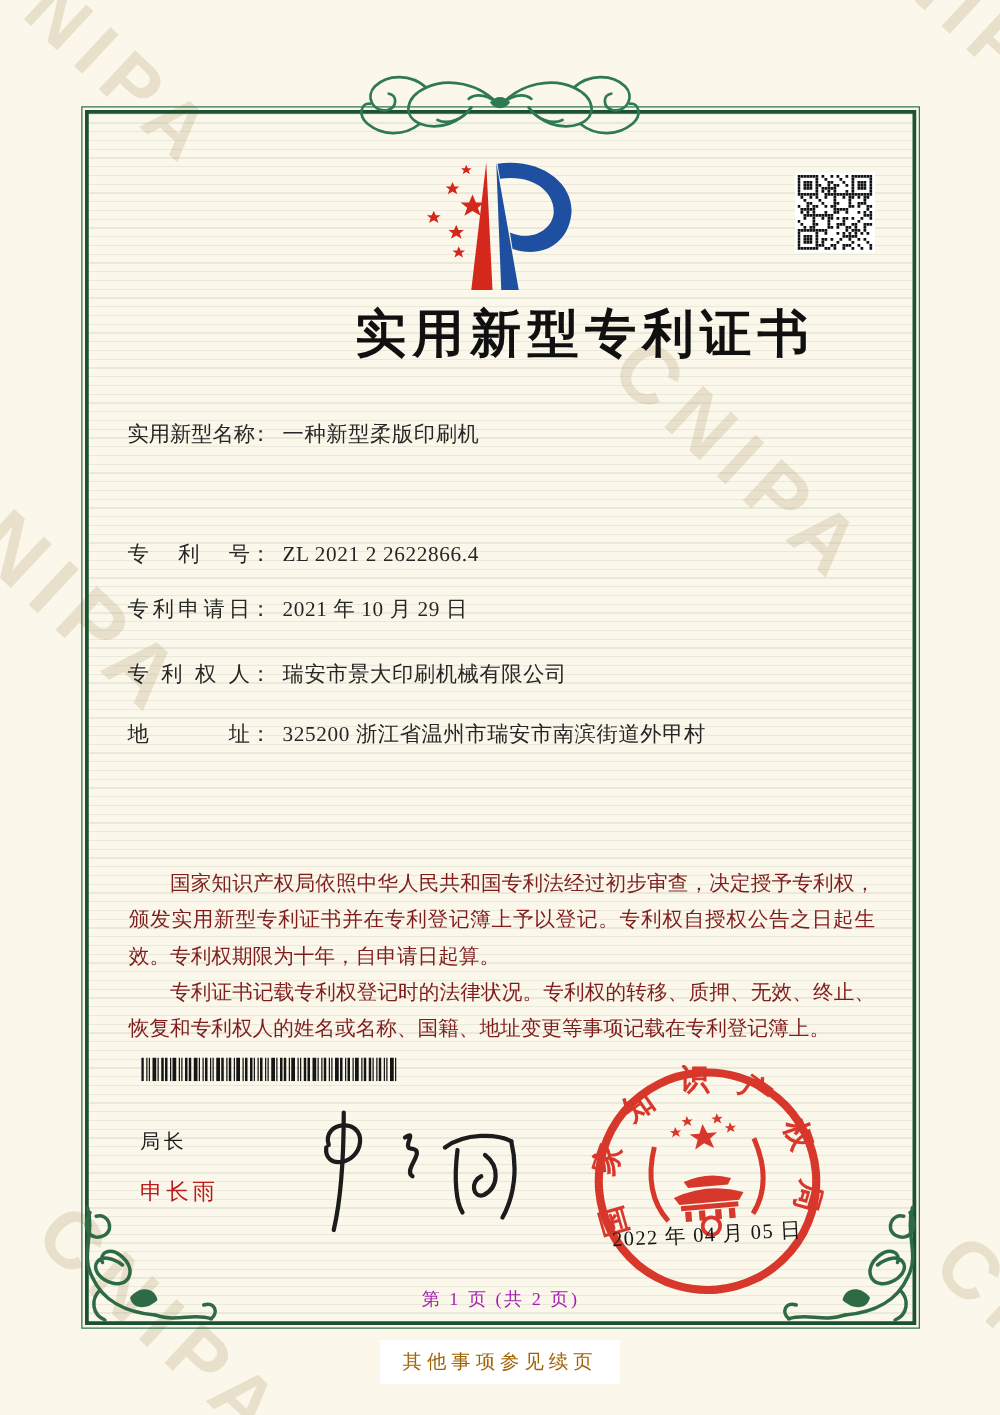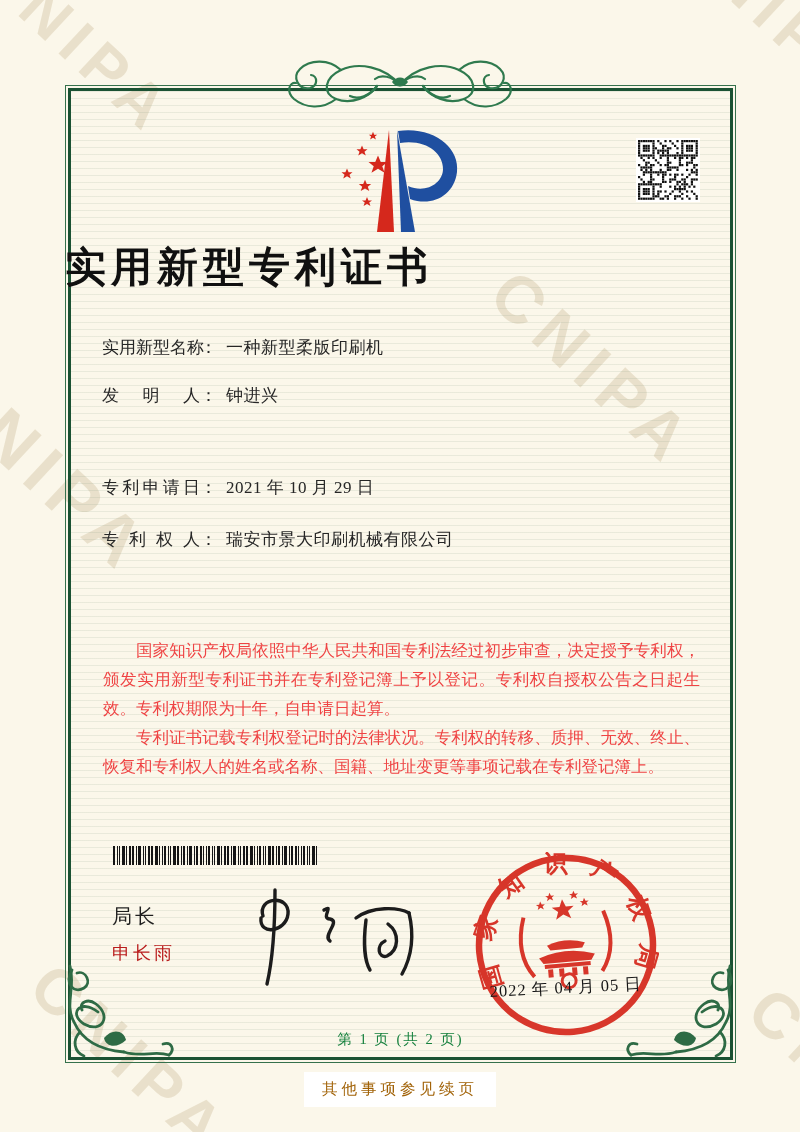--- a/index.html
+++ b/index.html
@@ -29,44 +29,44 @@
       180deg,
       rgba(125,150,125,.14) 0px, rgba(125,150,125,.14) 1px,
       rgba(0,0,0,0) 1px, rgba(0,0,0,0) 7px);
   }
   .content{position:absolute;inset:0;z-index:3;}
   .certno{
     position:absolute;left:103px;top:138px;
     font-size:17px;letter-spacing:3px;color:#2b2b2b;
   }
   .title{
-    position:absolute;left:65px;top:240px;width:587px;text-align:left;
+    position:absolute;left:65px;top:240px;width:587px;text-align:right;
     font-size:41px;font-weight:700;letter-spacing:5px;color:#101010;
   }
   .row{position:absolute;left:102px;font-size:17px;color:#262626;white-space:nowrap;}
   .lbl{
     display:inline-block;width:98px;vertical-align:bottom;
     text-align:justify;text-align-last:justify;
   }
   .colon{display:inline-block;}
   .val{margin-left:9px;letter-spacing:.5px;}
   .grant2{margin-left:58px;}
   .paras{
-    position:absolute;left:103px;top:636px;width:597px;
-    font-size:16.5px;line-height:29px;text-align:justify;color:#ef4444;
+    position:absolute;left:103px;top:692px;width:597px;
+    font-size:16.5px;line-height:29px;text-align:justify;color:#7f1d1d;
   }
   .paras p{margin:0;text-indent:2em;}
   .barcode{position:absolute;left:113px;top:846px;width:210px;height:19px;}
-  .signer-title{position:absolute;left:112px;top:903px;font-size:20px;letter-spacing:3px;color:#1e1e1e;}
+  .signer-title{position:absolute;left:112px;top:903px;font-size:16px;letter-spacing:3px;color:#1e1e1e;}
   .signer-name{position:absolute;left:112px;top:941px;font-size:18px;letter-spacing:3px;color:#b91c1c;}
   .signature{position:absolute;left:228px;top:884px;}
   .seal{position:absolute;left:473px;top:852px;z-index:4;}
   .pagefoot{
     position:absolute;left:65px;top:1030px;width:671px;text-align:center;
-    font-size:14.5px;letter-spacing:2px;color:#15803d;
+    font-size:14.5px;letter-spacing:2px;color:#a21caf;
   }
   .notebox{
     position:absolute;left:50%;top:1072px;transform:translateX(-50%);
     background:#ffffff;padding:7px 18px;font-size:15.5px;letter-spacing:4px;
     color:#a16207;z-index:3;white-space:nowrap;
   }
   .ornament{position:absolute;z-index:4;pointer-events:none;}
   .qr{position:absolute;left:636px;top:138px;width:64px;height:64px;background:#fff;padding:2px;box-sizing:border-box;}
   .logo{position:absolute;left:336px;top:126px;}
 </style>
@@ -434,28 +434,31 @@
           <rect x="59.52" y="59.52" width="2.28" height="2.28"></rect>
         </g>
       </svg>
   </div>
 
   <div class="title">实用新型专利证书</div>
 
   <div class="row" style="top:336px;">
     <span class="lbl">实用新型名称</span><span class="colon">：</span><span class="val">一种新型柔版印刷机</span>
   </div>
-  <div class="row" style="top:384px;">
-    <span class="lbl">发明人</span><span class="colon">：</span><span class="val">钟进兴</span>
+  <div class="row" style="top:432px;">
+    <span class="lbl">专利号</span><span class="colon">：</span><span class="val">ZL 2021 2 2622866.4</span>
   </div>
   <div class="row" style="top:476px;">
     <span class="lbl">专利申请日</span><span class="colon">：</span><span class="val">2021 年 10 月 29 日</span>
   </div>
   <div class="row" style="top:528px;">
     <span class="lbl">专利权人</span><span class="colon">：</span><span class="val">瑞安市景大印刷机械有限公司</span>
+  </div>
+  <div class="row" style="top:576px;">
+    <span class="lbl">地址</span><span class="colon">：</span><span class="val">325200 浙江省温州市瑞安市南滨街道外甲村</span>
   </div>
 
   <div class="paras">
     <p>国家知识产权局依照中华人民共和国专利法经过初步审查，决定授予专利权，颁发实用新型专利证书并在专利登记簿上予以登记。专利权自授权公告之日起生效。专利权期限为十年，自申请日起算。</p>
     <p>专利证书记载专利权登记时的法律状况。专利权的转移、质押、无效、终止、恢复和专利权人的姓名或名称、国籍、地址变更等事项记载在专利登记簿上。</p>
   </div>
 
   <svg class="barcode" viewBox="0 0 210 19">
     <g id="barcode-bars" fill="#151515">
         <rect x="0" y="0" width="2" height="19"></rect>

